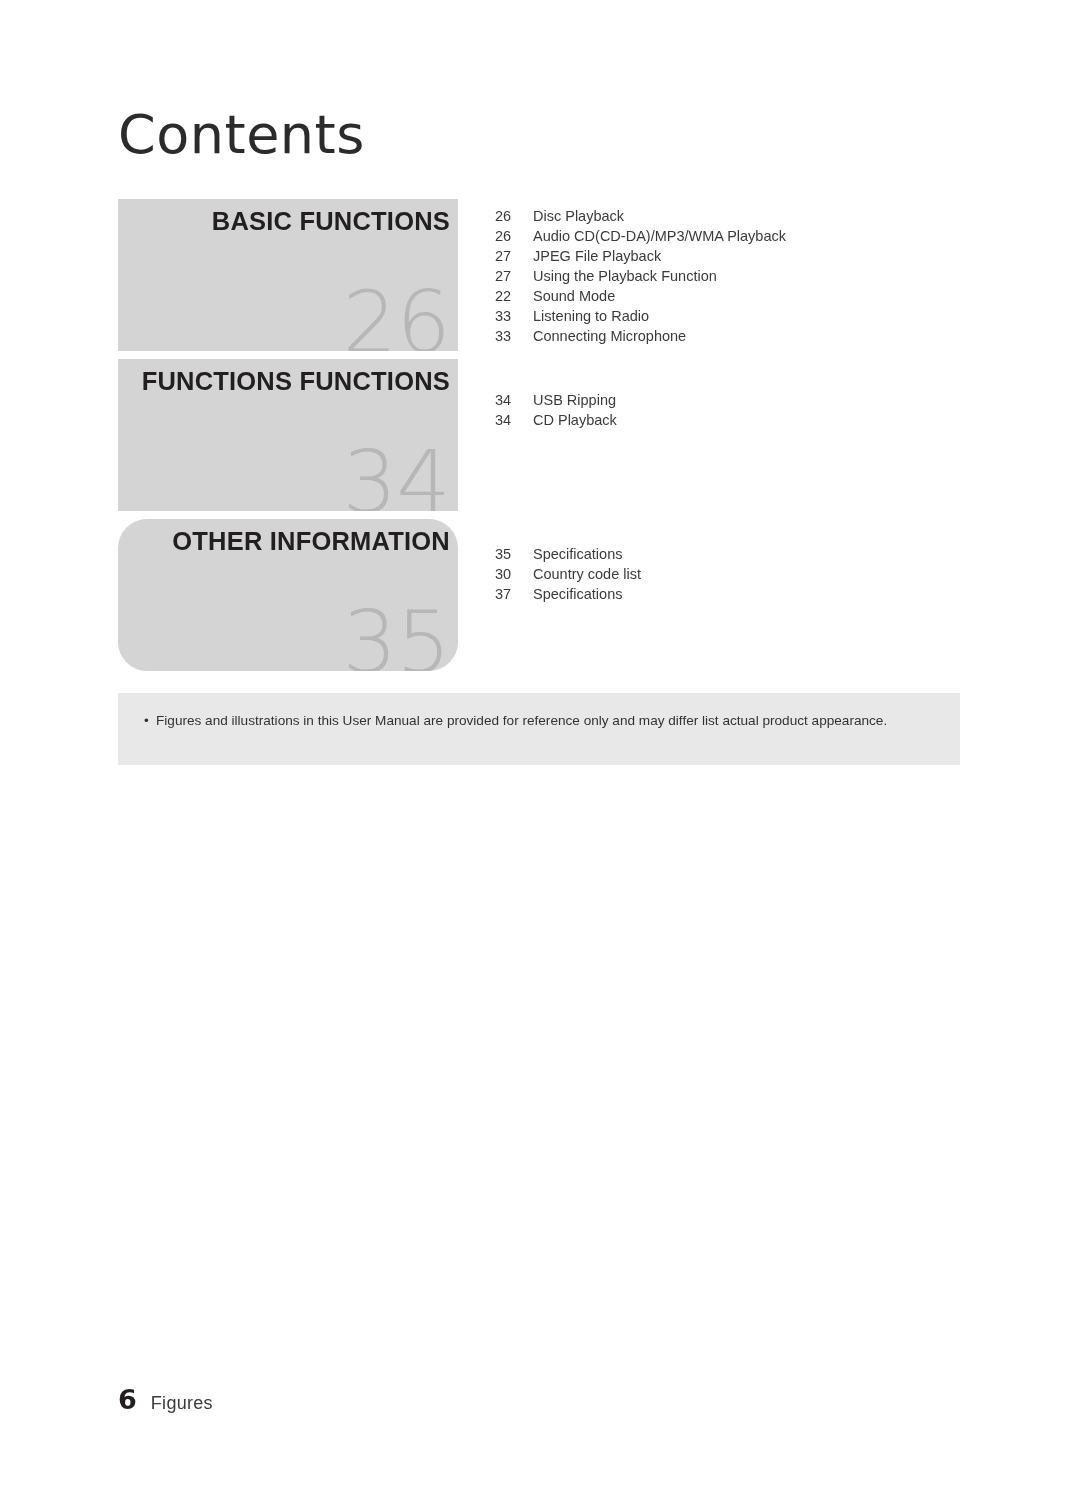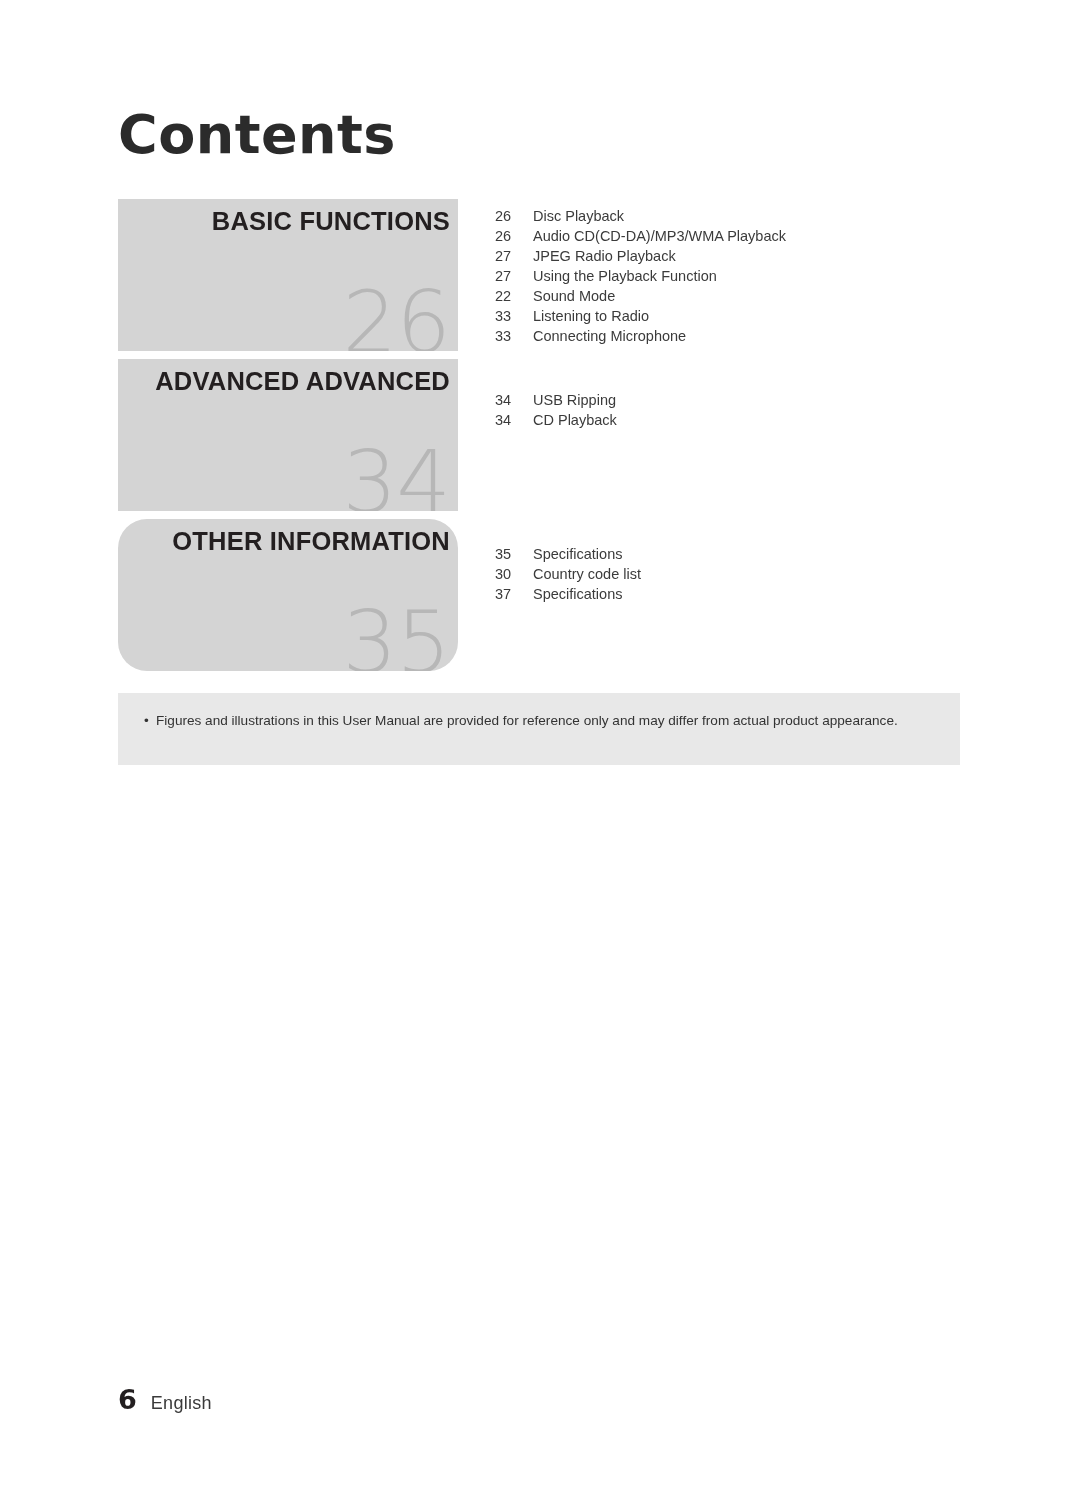--- a/index.html
+++ b/index.html
@@ -19,21 +19,21 @@
     position: absolute;
     inset: 0;
   }
 
   
   .contents-title {
     position: absolute;
     left: 118px;
     top: 108px;
     font-size: 54px;
-    font-weight: 700;
+    font-weight: 400;
     letter-spacing: 0.5px;
     color: #2b2b2b;
     line-height: 1;
     font-family: "DejaVu Sans", sans-serif;
   }
 
   
   .sections {
     position: absolute;
     left: 118px;
@@ -149,21 +149,21 @@
   <div class="contents-title">Contents</div>
 
   <div class="sections">
 
     <div class="section-block sb-1">
       <div class="heading">BASIC FUNCTIONS</div>
       <div class="bignum">26</div>
     </div>
 
     <div class="section-block sb-2">
-      <div class="heading">ADVANCED ADVANCED</div>
+      <div class="heading">FUNCTIONS FUNCTIONS</div>
       <div class="bignum">34</div>
     </div>
 
     <div class="section-block sb-3">
       <div class="heading">OTHER INFORMATION</div>
       <div class="bignum">35</div>
     </div>
 
   </div>
 
@@ -171,21 +171,21 @@
     <div class="toc-row">
       <span class="pg">26</span>
       <span class="lbl">Disc Playback</span>
     </div>
     <div class="toc-row">
       <span class="pg">26</span>
       <span class="lbl">Audio CD(CD-DA)/MP3/WMA Playback</span>
     </div>
     <div class="toc-row">
       <span class="pg">27</span>
-      <span class="lbl">JPEG Radio Playback</span>
+      <span class="lbl">JPEG File Playback</span>
     </div>
     <div class="toc-row">
       <span class="pg">27</span>
       <span class="lbl">Using the Playback Function</span>
     </div>
     <div class="toc-row">
       <span class="pg">22</span>
       <span class="lbl">Sound Mode</span>
     </div>
     <div class="toc-row">
@@ -219,22 +219,22 @@
       <span class="lbl">Country code list</span>
     </div>
     <div class="toc-row">
       <span class="pg">37</span>
       <span class="lbl">Specifications</span>
     </div>
   </div>
 
   <div class="note-band">
     <div class="note-text">
-      <span class="bullet">•</span><span>Figures and illustrations in this User Manual are provided for reference only and may differ from actual product appearance.</span>
+      <span class="bullet">•</span><span>Figures and illustrations in this User Manual are provided for reference only and may differ list actual product appearance.</span>
     </div>
   </div>
 
   <div class="footer">
     <span class="pnum">6</span>
-    <span class="lang">English</span>
+    <span class="lang">Figures</span>
   </div>
 
 </div>
 
 </body></html>

